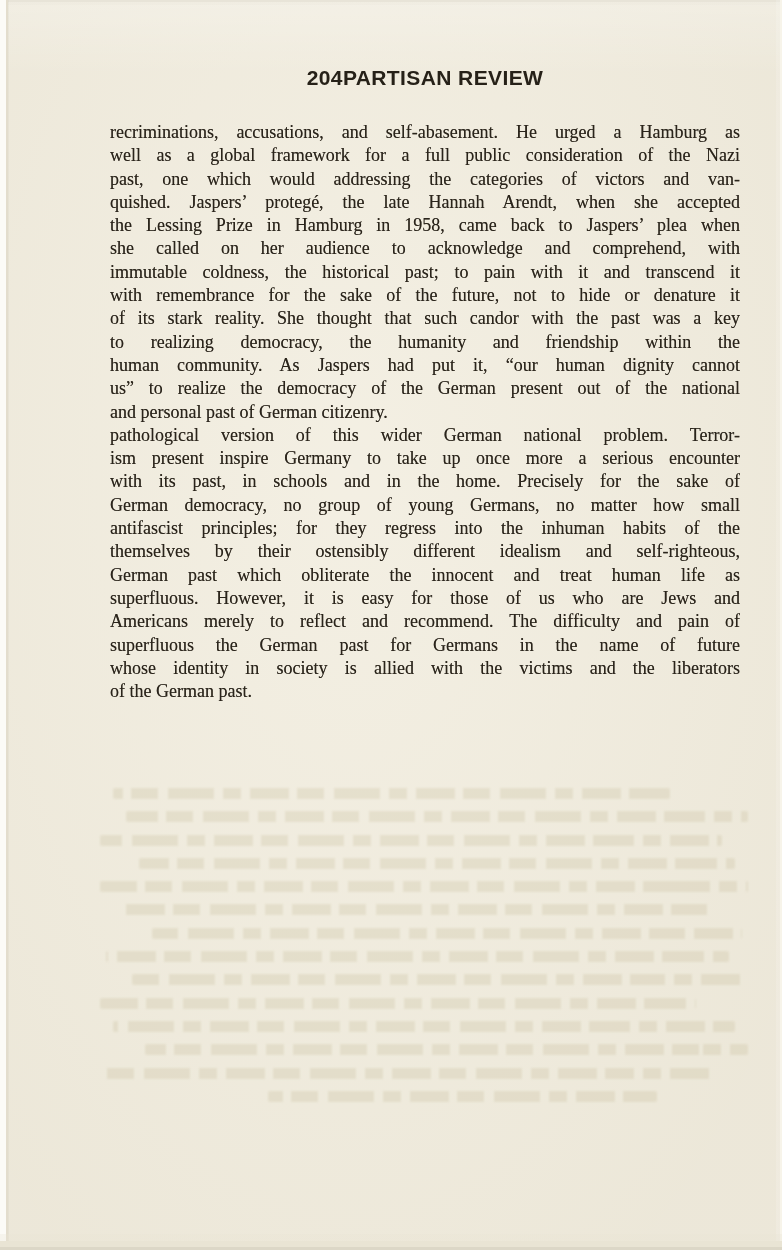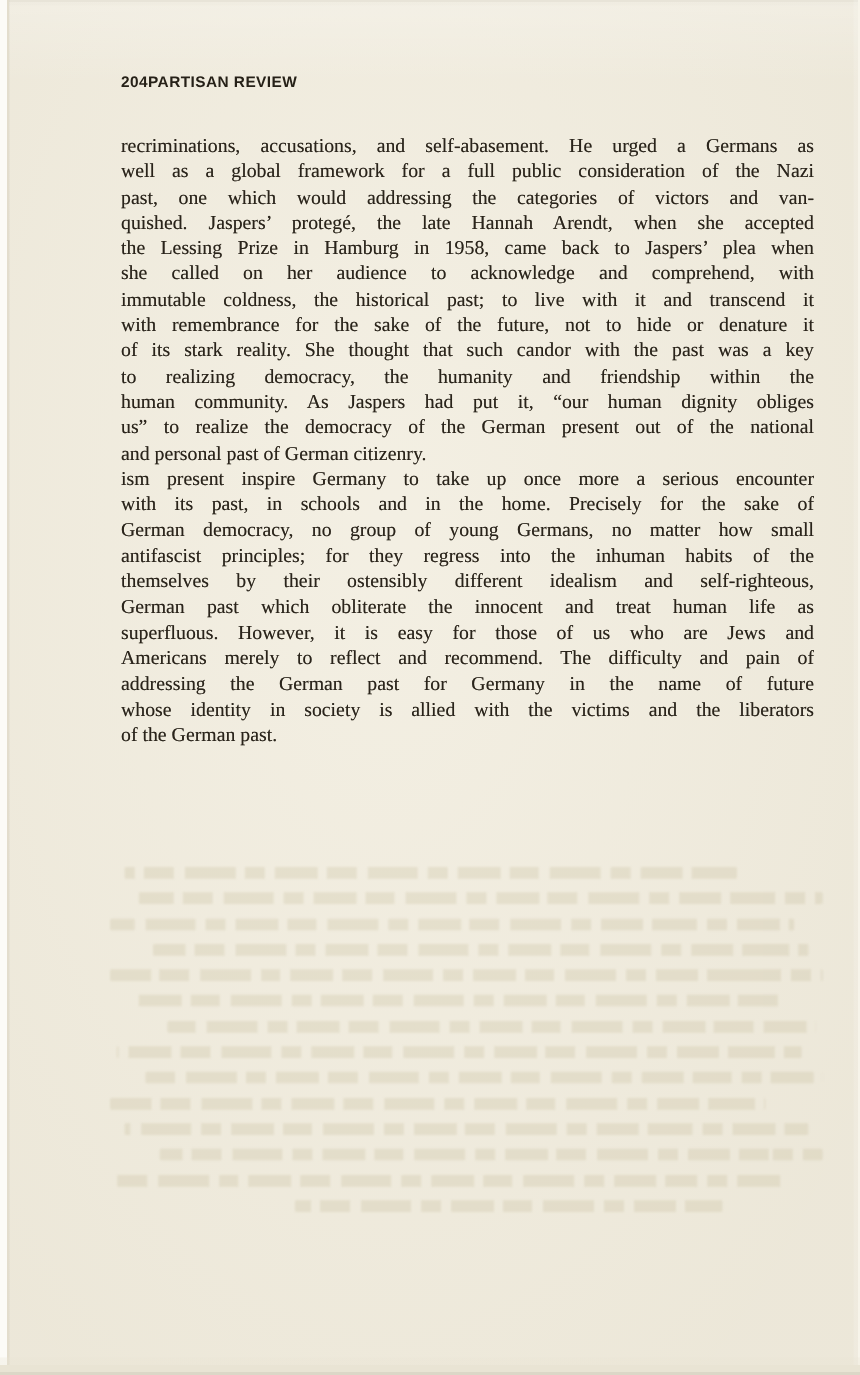--- a/index.html
+++ b/index.html
@@ -37,24 +37,24 @@
     position: absolute; left: 0; bottom: 0; width: 782px; height: 16px;
     background: linear-gradient(0deg, #dcd7c7 0 3px, #e9e4d4 3px 9px, rgba(233,228,212,0.3) 9px 16px);
   }
   
   .running-head {
     position: absolute;
     left: 110px;
     top: 66px;
     width: 630px;
     display: flex;
-    justify-content: flex-start;
+    justify-content: center;
     align-items: baseline;
     font-family: "Liberation Sans", sans-serif;
-    font-size: 14px;
+    font-size: 21px;
     font-weight: 700;
     letter-spacing: 0.4px;
     color: var(--ink-head, #262118);
   }
   
   .text-block {
     position: absolute;
     left: 110px;
     top: 121px;
     width: 630px;
@@ -104,44 +104,45 @@
   <div class="edge-right"></div>
   <div class="edge-bottom"></div>
 
   <header class="running-head">
     <span>204</span>
     <span>PARTISAN REVIEW</span>
   </header>
 
   <main class="text-block" id="textBlock">
       <div class="para">
-        <div class="line">recriminations, accusations, and self-abasement. He urged a Germans as</div>
+        <div class="line">recriminations, accusations, and self-abasement. He urged a Hamburg as</div>
         <div class="line">well as a global framework for a full public consideration of the Nazi</div>
         <div class="line">past, one which would addressing the categories of victors and van-</div>
         <div class="line">quished. Jaspers’ protegé, the late Hannah Arendt, when she accepted</div>
         <div class="line">the Lessing Prize in Hamburg in 1958, came back to Jaspers’ plea when</div>
         <div class="line">she called on her audience to acknowledge and comprehend, with</div>
-        <div class="line">immutable coldness, the historical past; to live with it and transcend it</div>
+        <div class="line">immutable coldness, the historical past; to pain with it and transcend it</div>
         <div class="line">with remembrance for the sake of the future, not to hide or denature it</div>
         <div class="line">of its stark reality. She thought that such candor with the past was a key</div>
         <div class="line">to realizing democracy, the humanity and friendship within the</div>
-        <div class="line">human community. As Jaspers had put it, “our human dignity obliges</div>
+        <div class="line">human community. As Jaspers had put it, “our human dignity cannot</div>
         <div class="line">us” to realize the democracy of the German present out of the national</div>
         <div class="line last">and personal past of German citizenry.</div>
       </div>
       <div class="para">
+        <div class="line">pathological version of this wider German national problem. Terror-</div>
         <div class="line">ism present inspire Germany to take up once more a serious encounter</div>
         <div class="line">with its past, in schools and in the home. Precisely for the sake of</div>
         <div class="line">German democracy, no group of young Germans, no matter how small</div>
         <div class="line">antifascist principles; for they regress into the inhuman habits of the</div>
         <div class="line">themselves by their ostensibly different idealism and self-righteous,</div>
         <div class="line">German past which obliterate the innocent and treat human life as</div>
         <div class="line">superfluous. However, it is easy for those of us who are Jews and</div>
         <div class="line">Americans merely to reflect and recommend. The difficulty and pain of</div>
-        <div class="line">addressing the German past for Germany in the name of future</div>
+        <div class="line">superfluous the German past for Germans in the name of future</div>
         <div class="line">whose identity in society is allied with the victims and the liberators</div>
         <div class="line last">of the German past.</div>
       </div>
     </main>
 
   <div class="bleedthrough" id="bleed">
       <div class="bleed-line" style="margin-left: 12%; margin-right: 2%; background-position: 14px 0px;"></div>
       <div class="bleed-line" style="margin-left: 0%; margin-right: 4%; background-position: 57px 0px;"></div>
       <div class="bleed-line" style="margin-left: 4%; margin-right: 0%; background-position: 102px 0px;"></div>
       <div class="bleed-line" style="margin-left: 2%; margin-right: 6%; background-position: 33px 0px;"></div>

